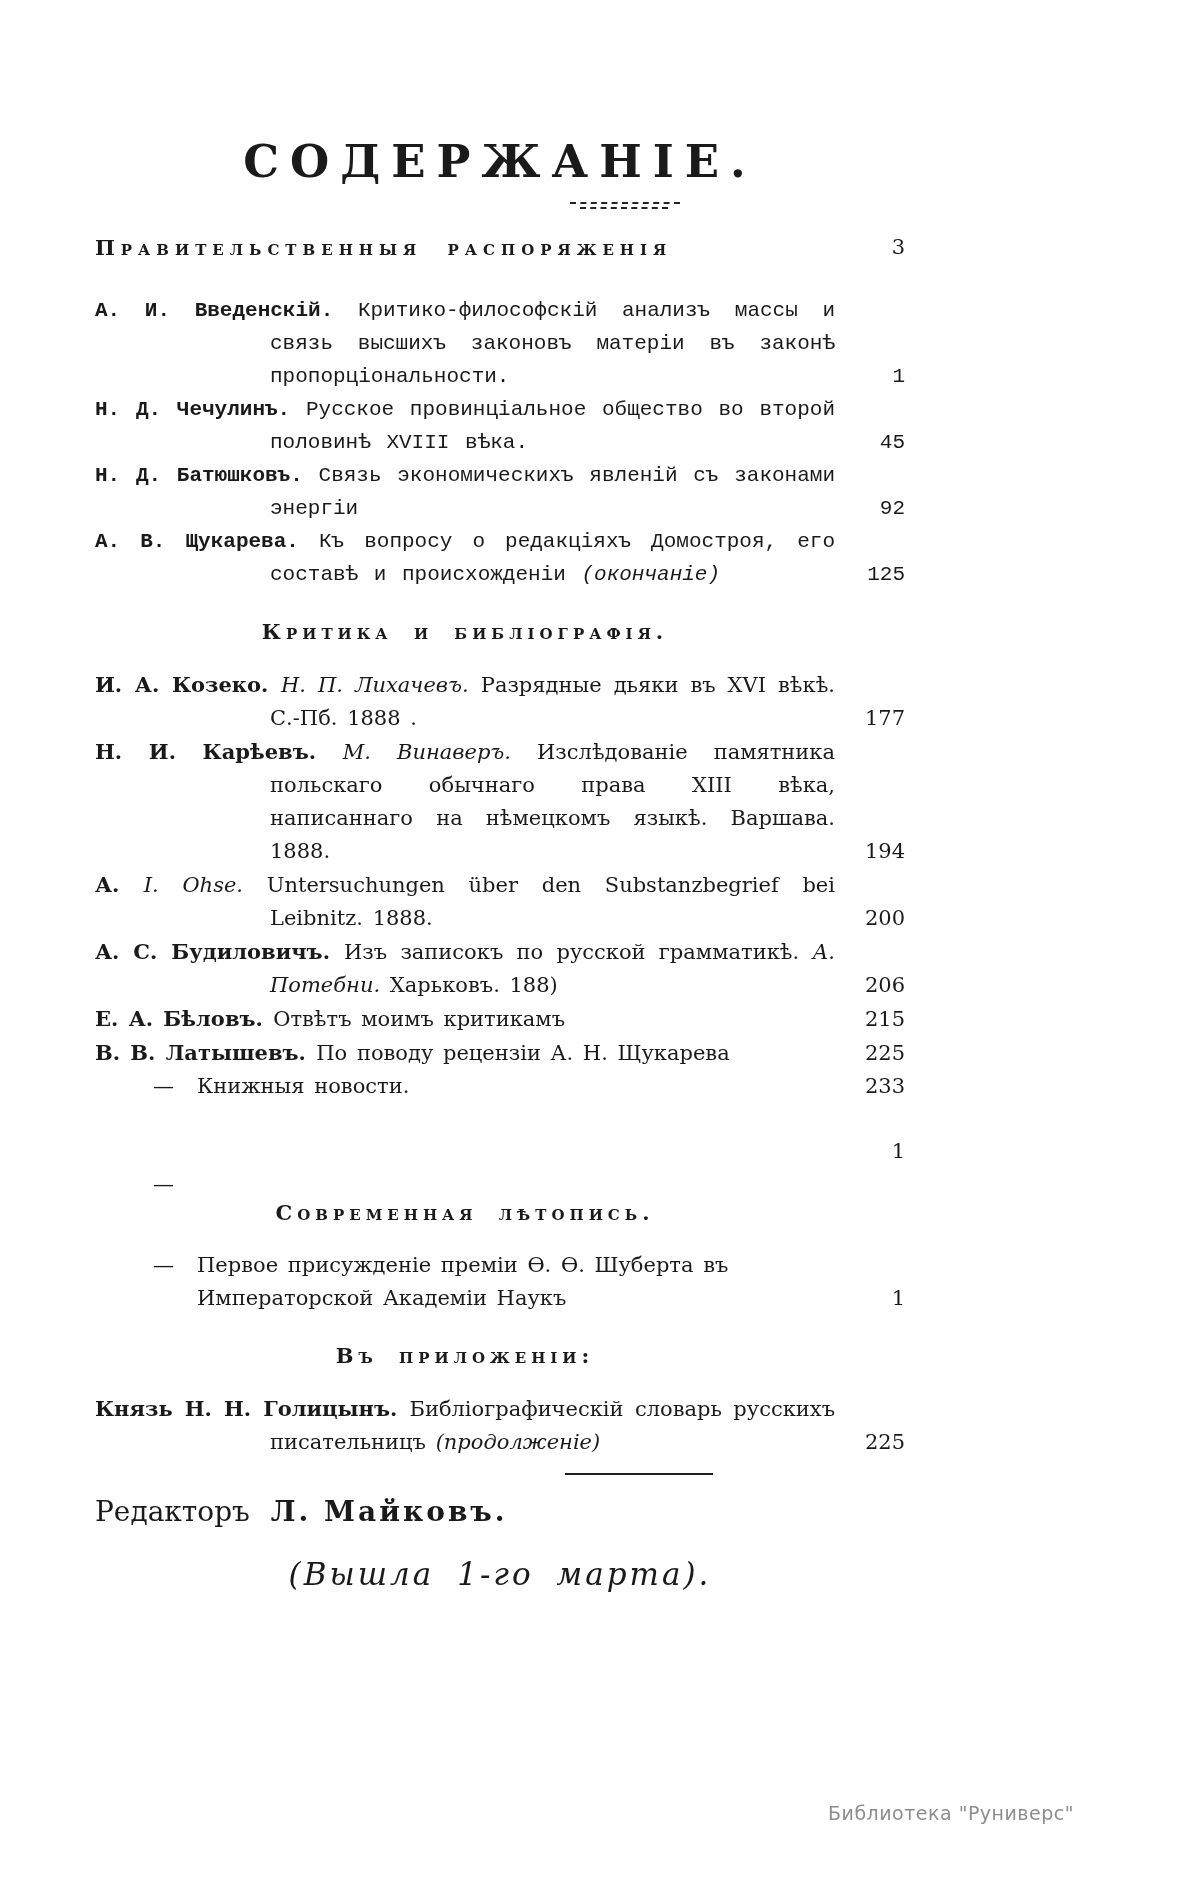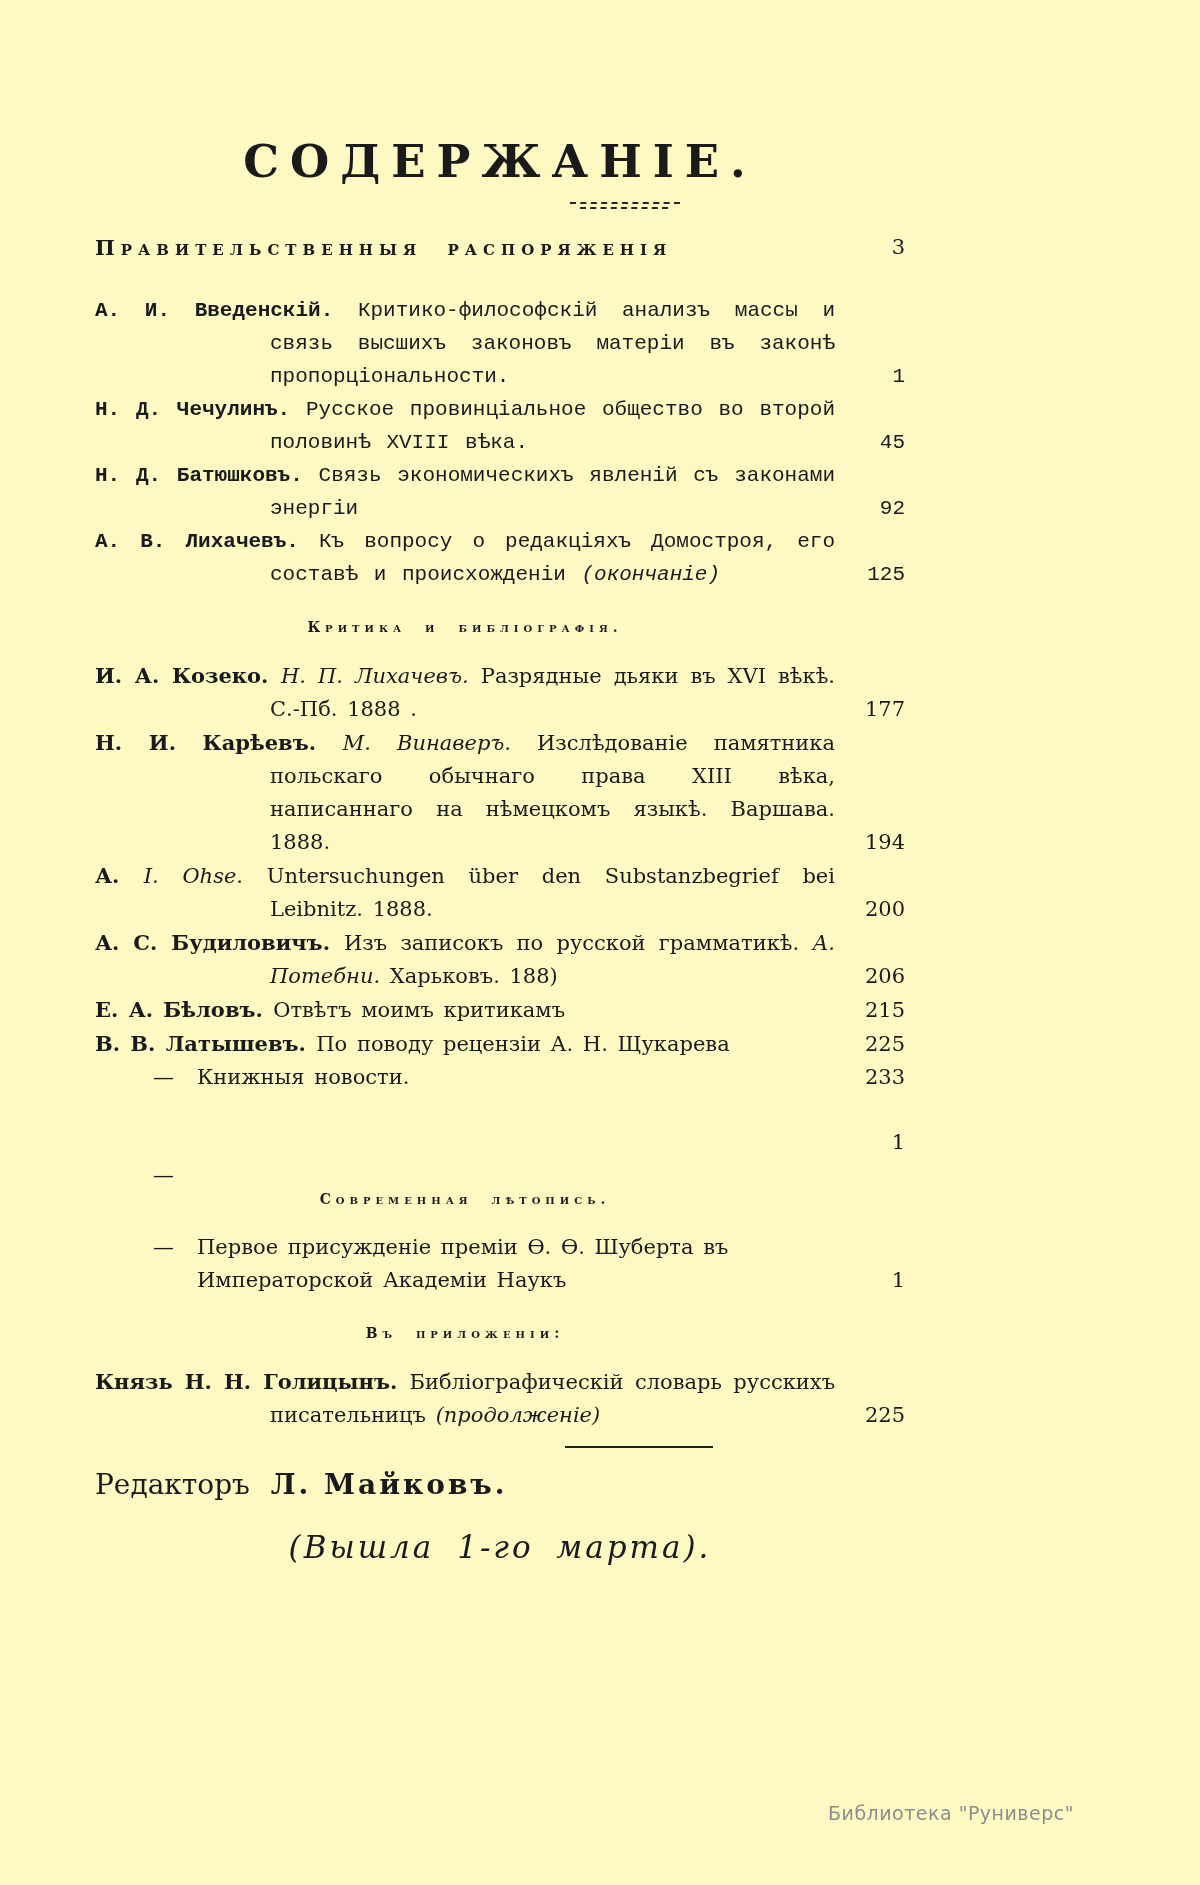--- a/index.html
+++ b/index.html
@@ -1,20 +1,20 @@
 <!DOCTYPE html>
 <html><head>
 <meta charset="utf-8">
 <style>
   html,body { margin:0; padding:0; background:#e9e9e6; }
   .page {
     position:relative;
     width:1200px; height:1885px;
     margin:0 auto;
-    background:#fef9c3;
+    background:#ffffff;
     font-family:"DejaVu Serif", serif;
     color:#1a1a1a;
     overflow:hidden;
   }
   .content { position:absolute; left:95px; top:0; width:810px; }
 
   .doc-title {
     margin:138px 0 0 0;
     text-align:center;
     font-size:45px;
@@ -26,21 +26,21 @@
   .flourish span { display:block; height:0; border-top:2px dashed #242424; }
   .flourish span:nth-child(2) { margin:3px 0 0 10px; width:88px; }
 
   #toc { margin-top:22px; }
   .section {}
   .section-heading {
     width:740px;
     text-align:center;
     font-variant:small-caps;
     font-weight:700;
-    font-size:14px;
+    font-size:21px;
     letter-spacing:5px;
     word-spacing:9px;
     margin:28px 0 24px 0;
   }
   .entry {
     display:flex;
     align-items:flex-end;
     font-size:21px;
     line-height:33px;
   }
@@ -128,21 +128,21 @@
           </div>
           <div class="entry">
             <div class="entry-text"><span class="author">Н. Д. Чечулинъ. </span><span>Русское провинціальное общество во второй половинѣ XVIII вѣка.</span></div>
             <div class="entry-page">45</div>
           </div>
           <div class="entry">
             <div class="entry-text"><span class="author">Н. Д. Батюшковъ. </span><span>Связь экономическихъ явленій съ законами энергіи</span></div>
             <div class="entry-page">92</div>
           </div>
           <div class="entry">
-            <div class="entry-text"><span class="author">А. В. Лихачевъ. </span><span>Къ вопросу о редакціяхъ Домостроя, его составѣ и происхожденіи </span><span class="italic">(окончаніе)</span></div>
+            <div class="entry-text"><span class="author">А. В. Щукарева. </span><span>Къ вопросу о редакціяхъ Домостроя, его составѣ и происхожденіи </span><span class="italic">(окончаніе)</span></div>
             <div class="entry-page">125</div>
           </div>
         </div>
         <div class="section" style="margin-top: 24px;">
           <div class="section-heading">Критика и библіографія.</div>
           <div class="entry">
             <div class="entry-text"><span class="author">И. А. Козеко. </span><span class="italic">Н. П. Лихачевъ.</span><span> Разрядные дьяки въ XVI вѣкѣ. С.-Пб. 1888 .</span></div>
             <div class="entry-page">177</div>
           </div>
           <div class="entry">

